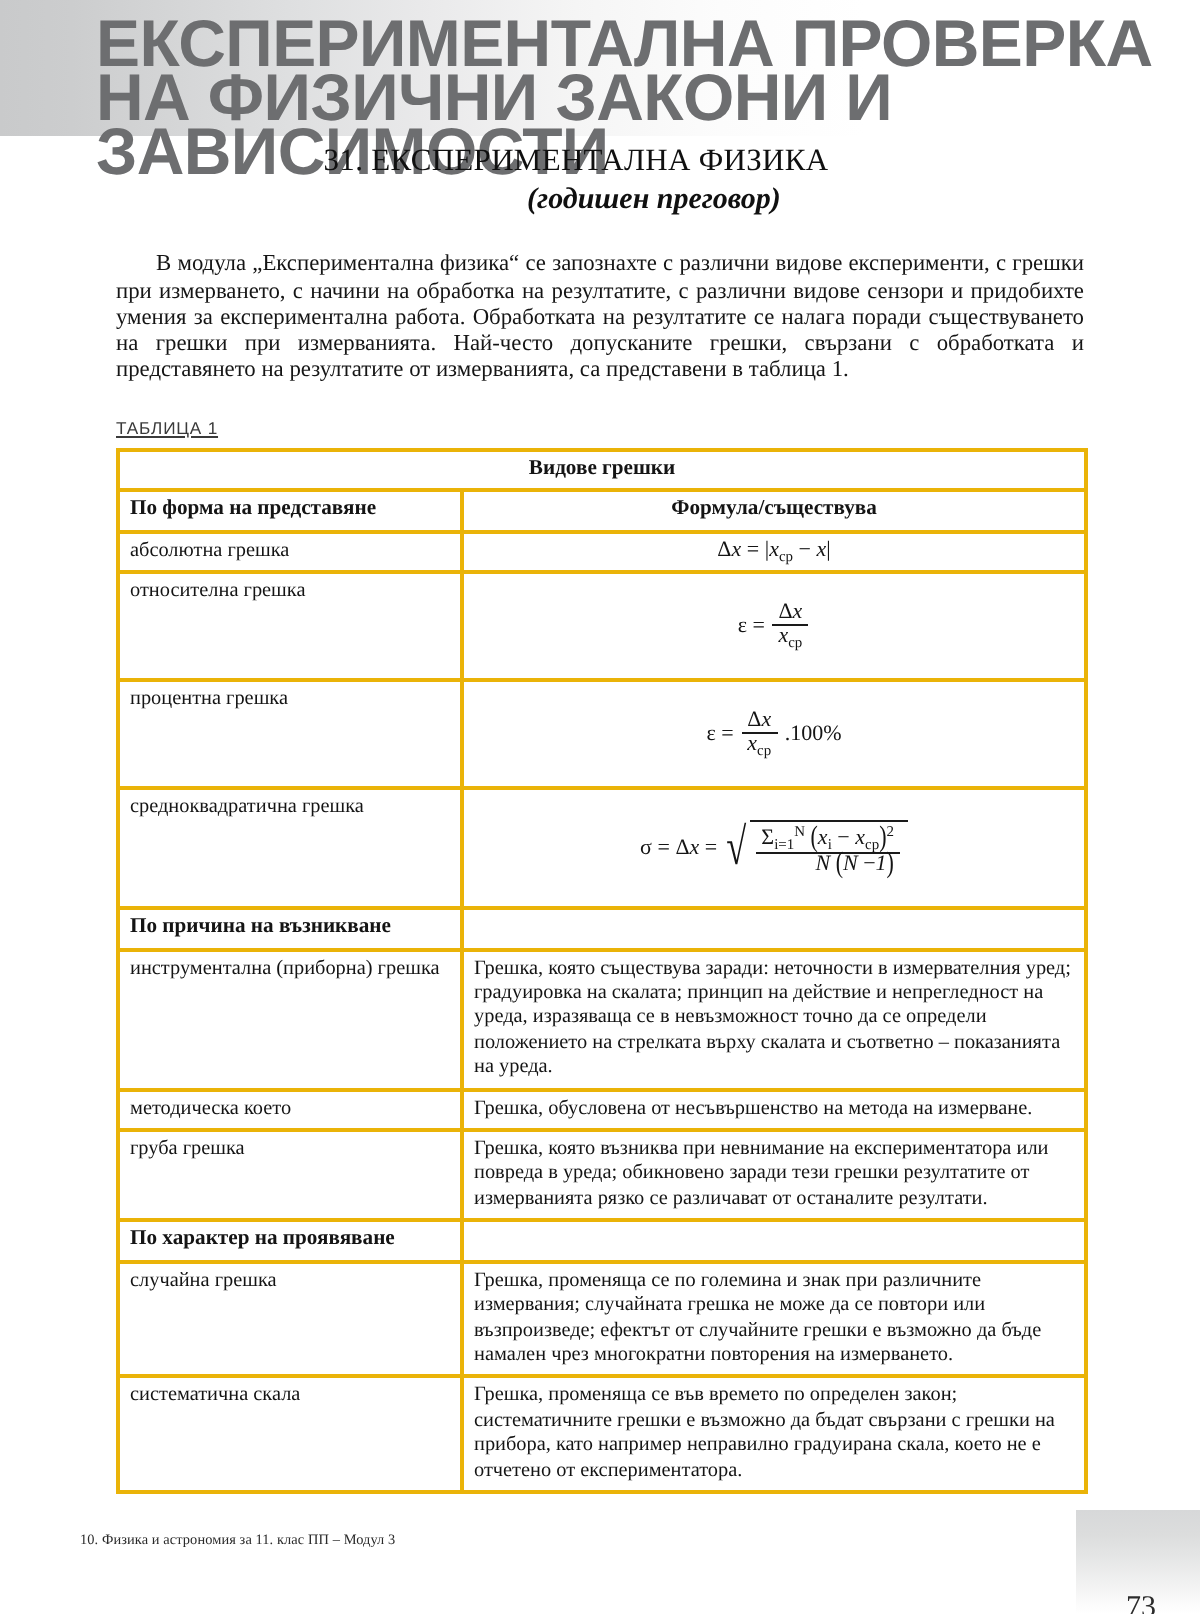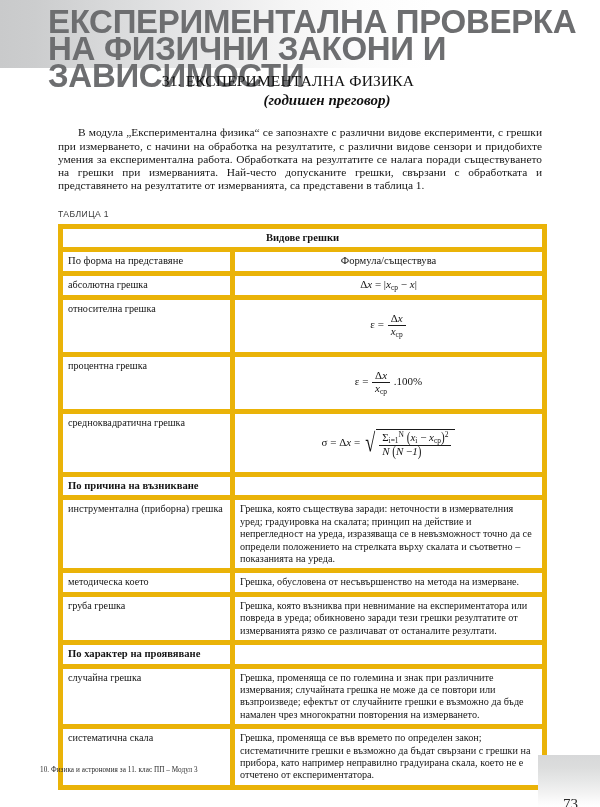--- a/index.html
+++ b/index.html
@@ -92,50 +92,51 @@
 
   
   #table-caption {
     position: absolute;
     left: 58px;
     top: 209px;
     font-family: "Liberation Sans", "DejaVu Sans", sans-serif;
     font-size: 8.6px;
     letter-spacing: 0.4px;
     color: #3a3a3a;
+    text-decoration: underline;
   }
 
   #errors-table {
     position: absolute;
     left: 58px;
     top: 224px;
     width: 484px;
     border-collapse: collapse;
     table-layout: fixed;
     font-size: 10.2px;
     color: #141414;
   }
   #errors-table td {
-    border: 5px solid #eab308;
+    border: 2px solid #eab308;
     padding: 3px 5px 3px 5px;
     vertical-align: top;
     line-height: 12.4px;
   }
   #errors-table .col-left  { width: 172px; }
   #errors-table .col-right { width: 312px; }
 
   .row-title td {
     text-align: center;
     font-weight: bold;
     font-size: 10.6px;
     padding-top: 4px;
     padding-bottom: 4px;
   }
   .row-subhead td {
-    font-weight: normal;
+    font-weight: bold;
     font-size: 10.6px;
     padding-top: 4px;
     padding-bottom: 4px;
   }
   .row-subhead td.center {
     text-align: center;
   }
   .row-group td {
     font-weight: bold;
     font-size: 10.6px;
@@ -157,21 +158,21 @@
     display: inline-block;
     font-style: italic;
     font-size: 11px;
     white-space: nowrap;
     line-height: 1.05;
   }
   .math .up { font-style: normal; }
   .frac {
     display: inline-block;
     vertical-align: middle;
-    text-align: left;
+    text-align: right;
     margin: 0 1px;
   }
   .frac > .num {
     display: block;
     border-bottom: 1px solid #1a1a1a;
     padding: 0 3px 0px 3px;
   }
   .frac > .den {
     display: block;
     padding: 0px 3px 0 3px;

